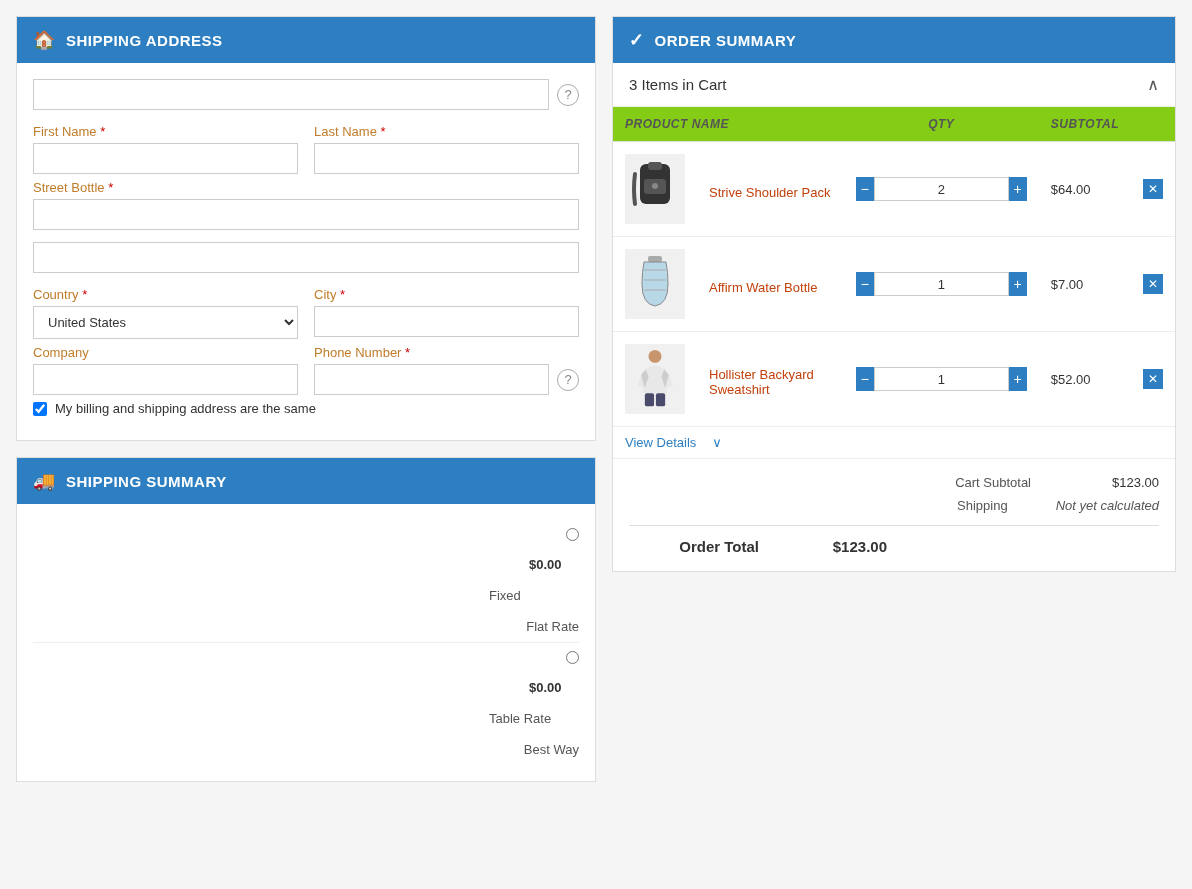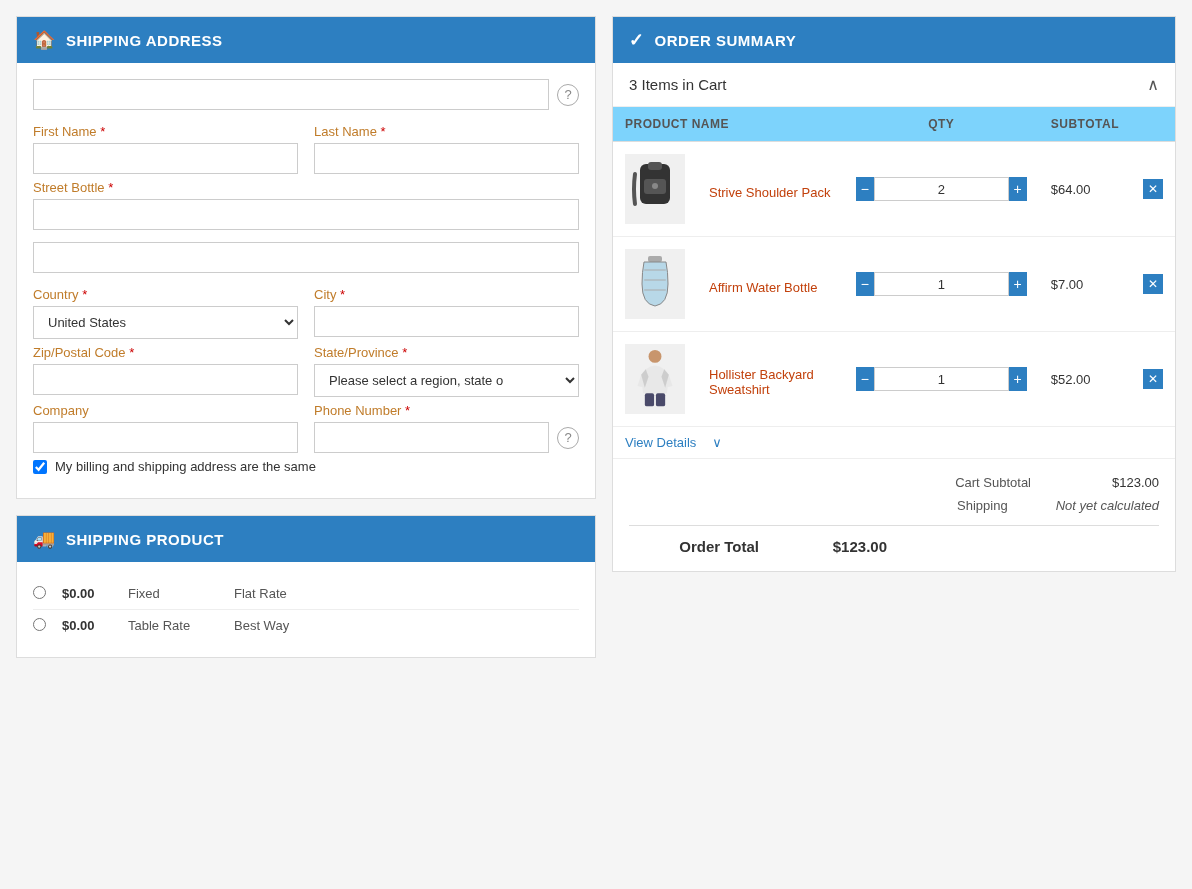--- a/index.html
+++ b/index.html
@@ -122,25 +122,26 @@
     
     .shipping-methods-section {
       background: #fff;
       border: 1px solid #ddd;
     }
     .methods-body {
       padding: 16px;
     }
     .method-row {
       display: flex;
-      align-items: flex-start;
+      align-items: flex-end;
       gap: 16px;
       padding: 8px 0;
       border-bottom: 1px solid #eee;
       font-size: 13px;
+      flex-direction: column;
     }
     .method-row:last-child {
       border-bottom: none;
     }
     .method-price {
       font-weight: bold;
       min-width: 50px;
     }
     .method-type {
       color: #555;
@@ -169,21 +170,22 @@
       font-size: 16px;
       color: #555;
     }
 
     
     .product-table {
       width: 100%;
       border-collapse: collapse;
     }
     .product-table thead tr {
-      background: #7dd3fc;
+      background: #84cc16;
+      font-style: italic;
     }
     .product-table th {
       padding: 10px 12px;
       font-size: 12px;
       font-weight: bold;
       color: #555;
       text-align: left;
       letter-spacing: 0.5px;
       border-bottom: 1px solid #ddd;
     }
@@ -378,38 +380,20 @@
           </div>
           <div class="form-group">
             <label>
               <span>City</span>
               <span class="required">*</span>
             </label>
             <input type="text" style="">
           </div>
         </div>
 
-        <div class="form-row">
-          <div class="form-group">
-            <label>
-              <span>Zip/Postal Code</span>
-              <span class="required">*</span>
-            </label>
-            <input type="text" style="">
-          </div>
-          <div class="form-group">
-            <label>
-              <span>State/Province</span>
-              <span class="required">*</span>
-            </label>
-            <select>
-              <option>Please select a region, state o</option>
-            </select>
-          </div>
-        </div>
 
         <div class="form-row">
           <div class="form-group">
             <label>
               <span>Company</span>
             </label>
             <input type="text" style="">
           </div>
           <div class="form-group">
             <label>
@@ -429,21 +413,21 @@
           <input type="checkbox" checked="" style="">
           <span>My billing and shipping address are the same</span>
         </div>
 
       </div>
     </div>
 
     <div class="shipping-methods-section">
       <div class="section-header">
         <span class="icon">🚚</span>
-        <span>SHIPPING PRODUCT</span>
+        <span>SHIPPING SUMMARY</span>
       </div>
       <div class="methods-body">
         <div class="method-row">
           <input type="radio" name="shipping" style="">
           <span class="method-price">$0.00</span>
           <span class="method-type">Fixed</span>
           <span class="method-name">Flat Rate</span>
         </div>
         <div class="method-row">
           <input type="radio" name="shipping" style="">

